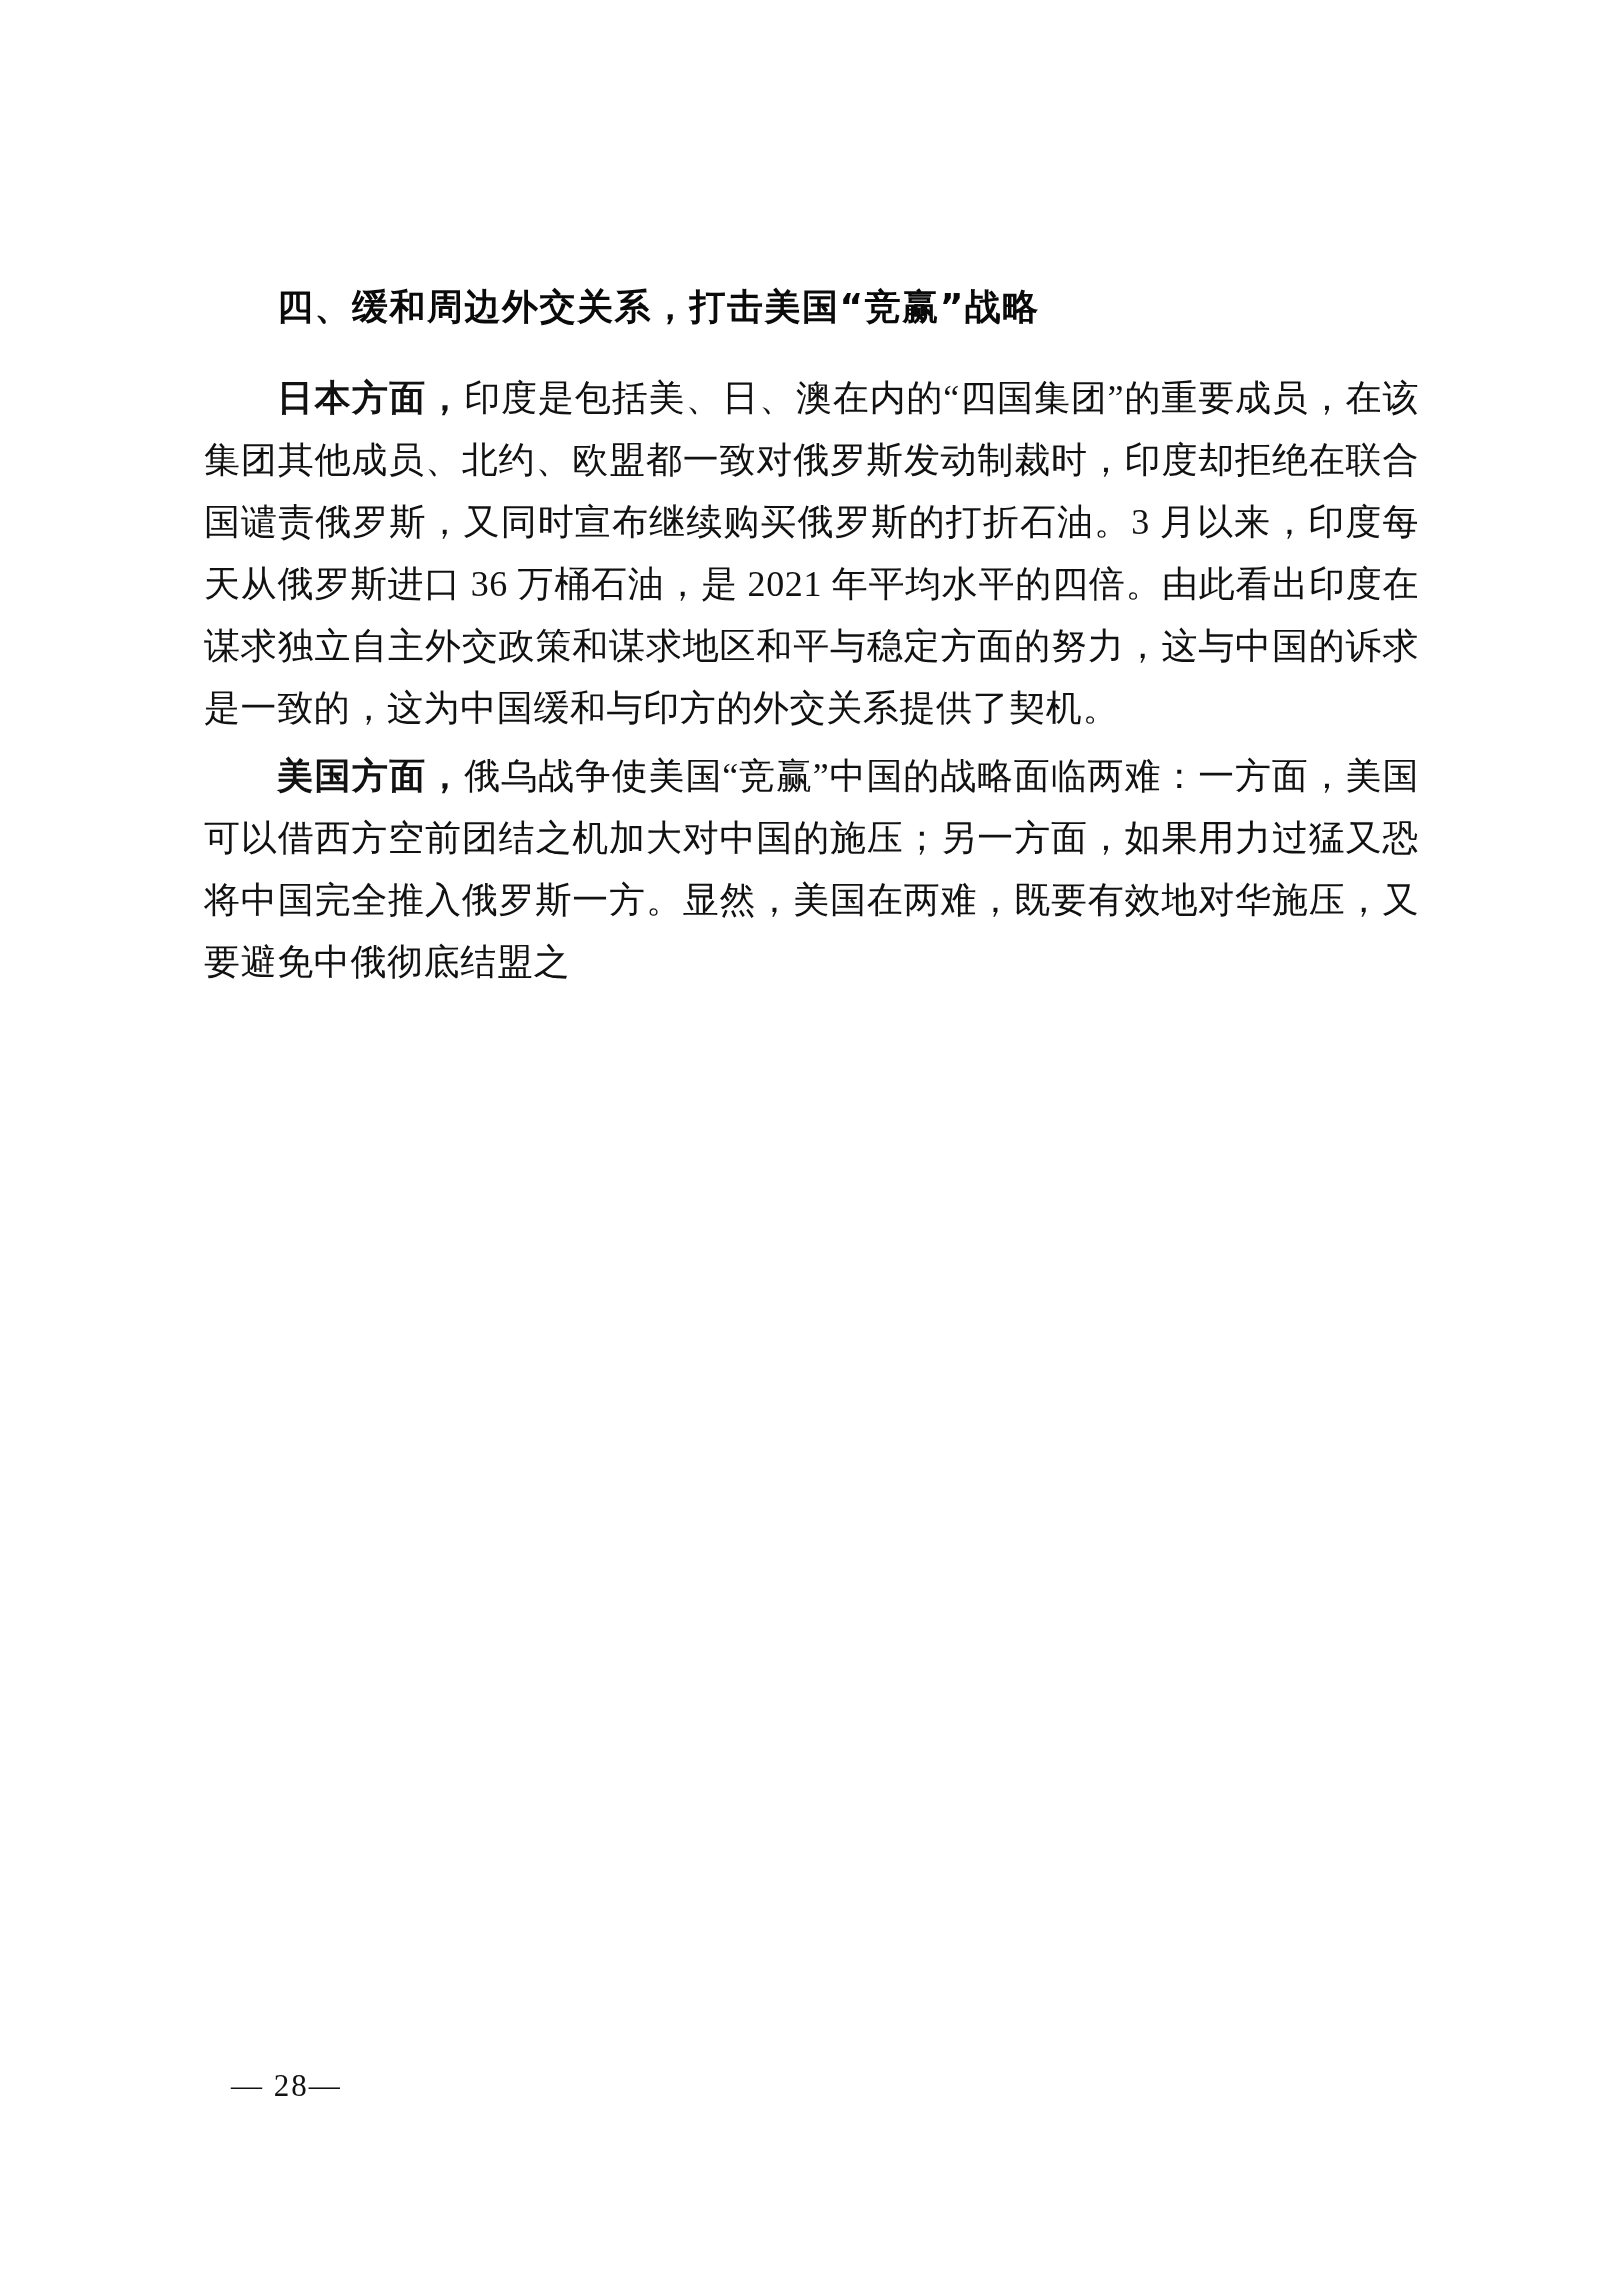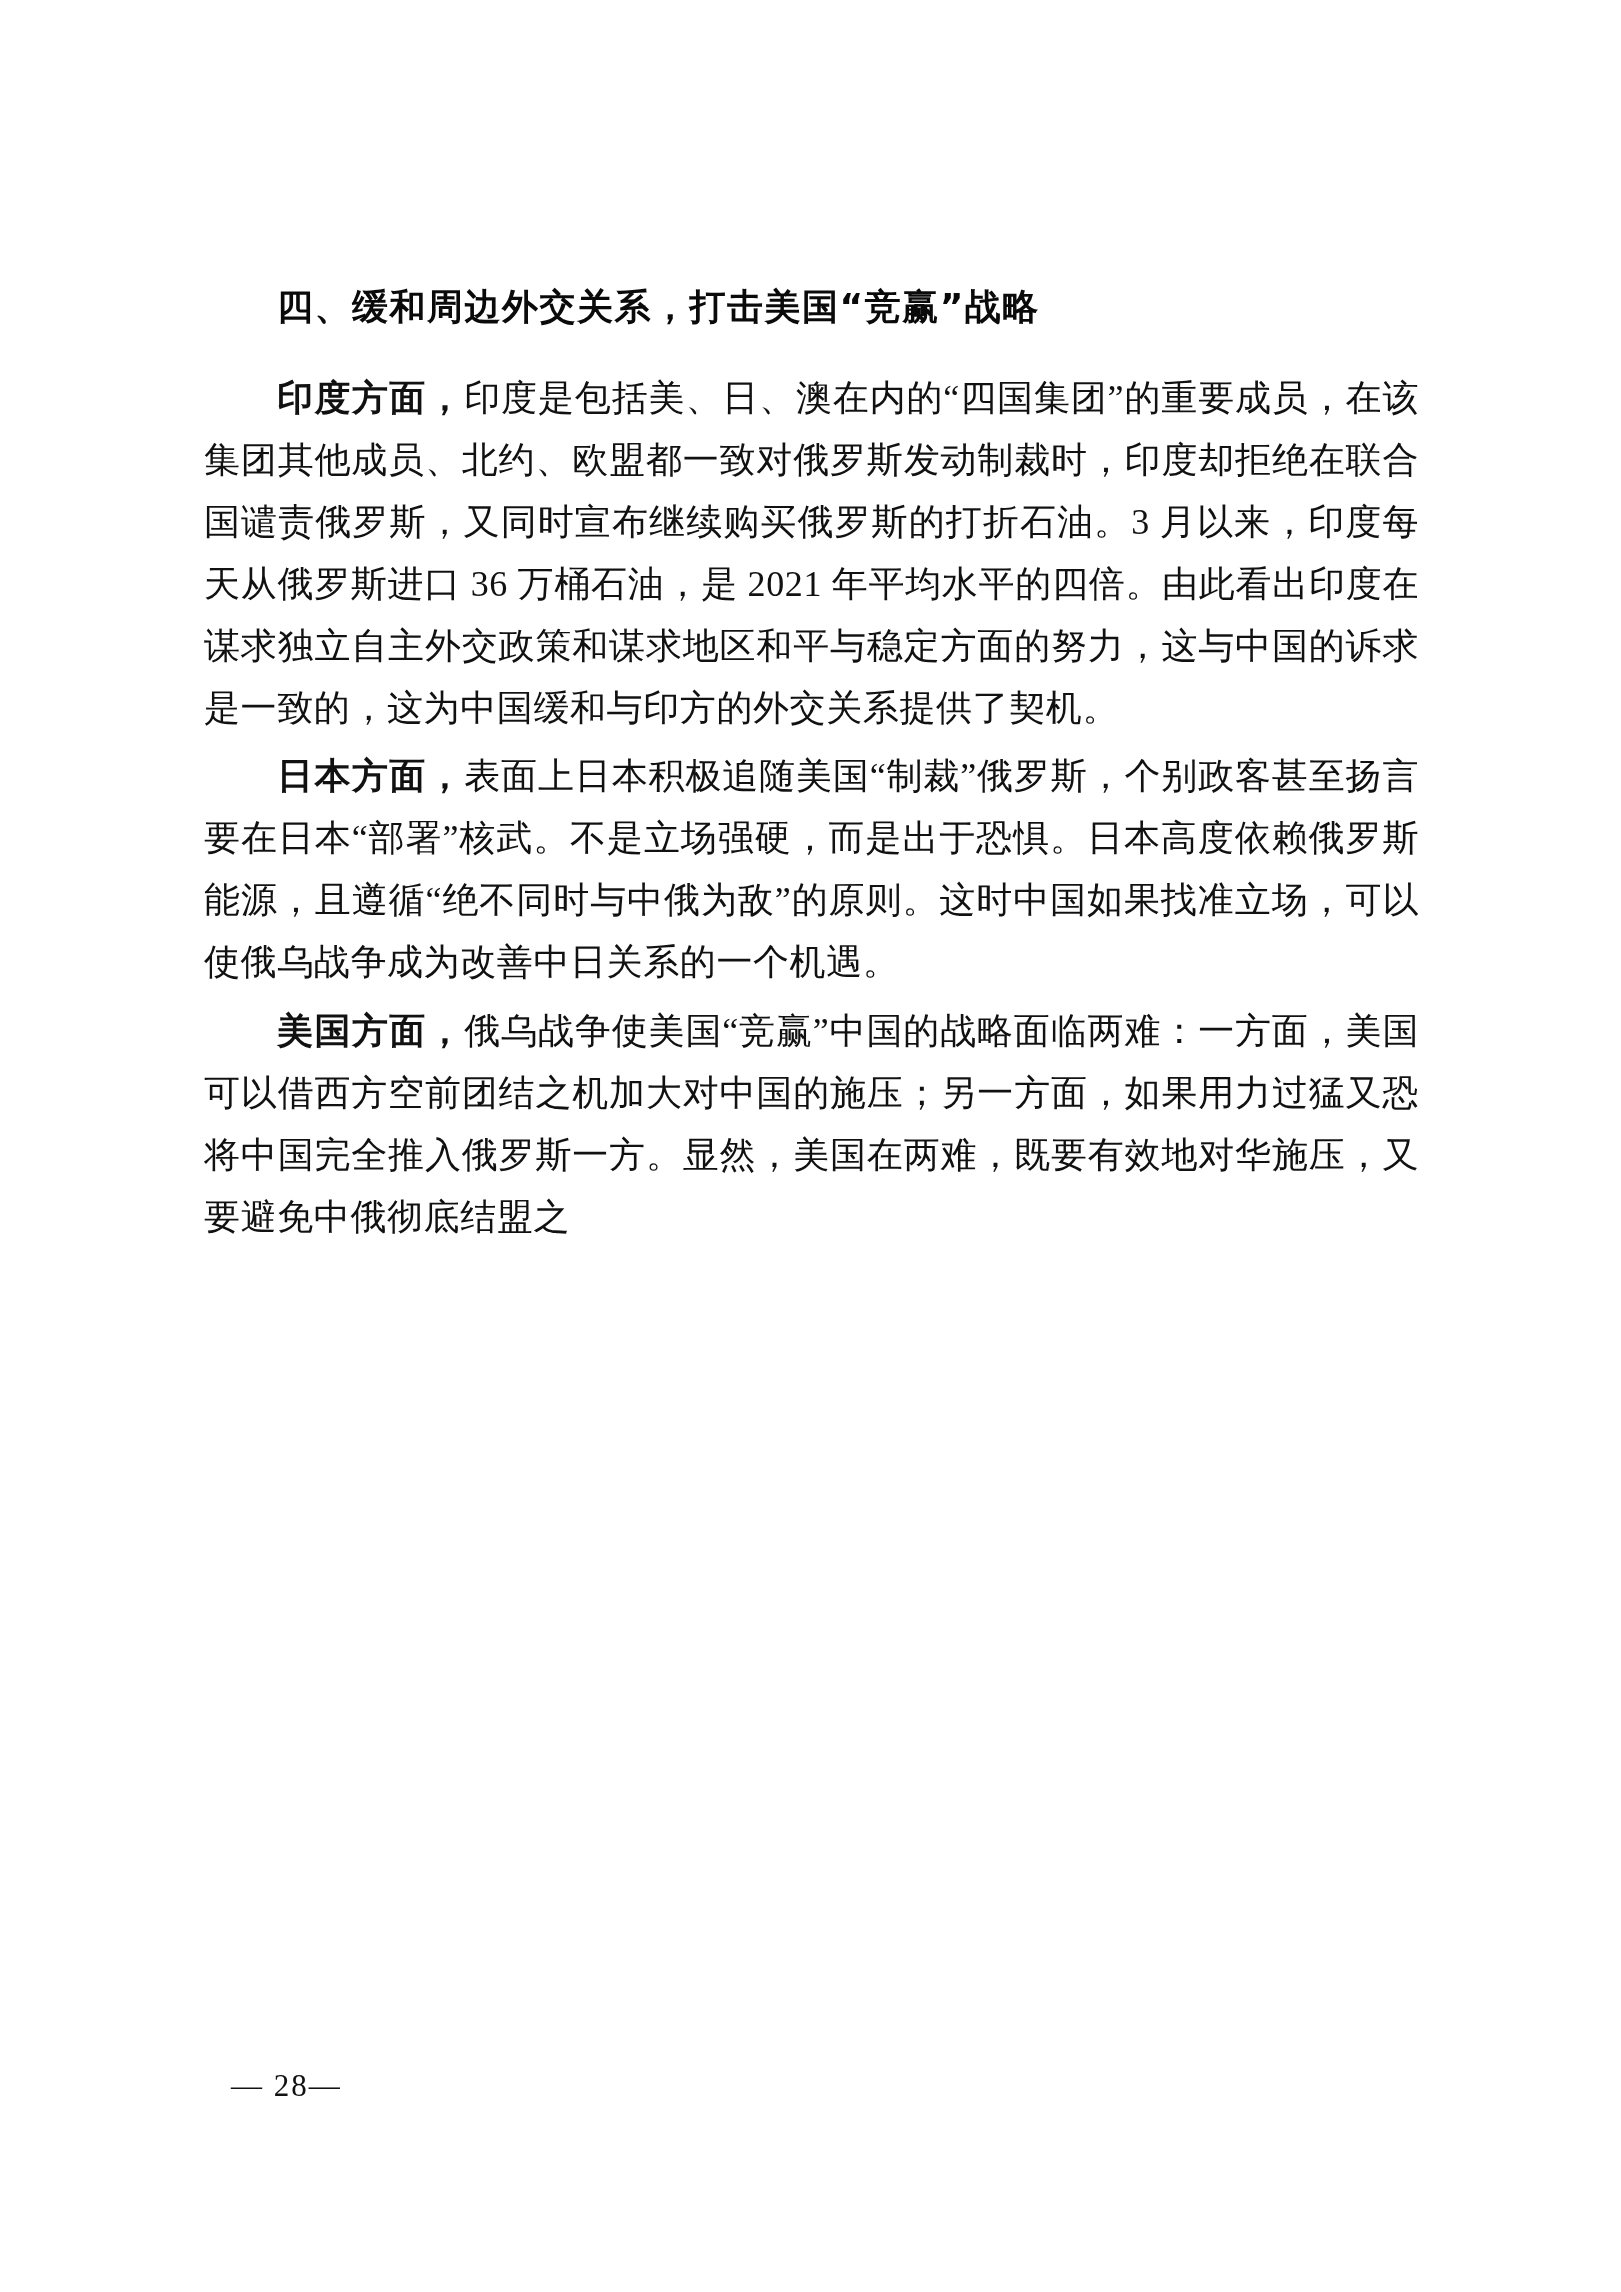--- a/index.html
+++ b/index.html
@@ -64,26 +64,23 @@
 </head>
 <body>
 
 <div class="page">
   <div class="content">
 
     <h1 class="section-heading">四、缓和周边外交关系，打击美国“竞赢”战略</h1>
 
 
     <p class="body-para">
-      <span class="lead">印度方面，</span><span>印度是包括美、日、澳在内的“四国集团”的重要成员，在该集团其他成员、北约、欧盟都一致对俄罗斯发动制裁时，印度却拒绝在联合国谴责俄罗斯，又同时宣布继续购买俄罗斯的打折石油。3 月以来，印度每天从俄罗斯进口 36 万桶石油，是 2021 年平均水平的四倍。由此看出印度在谋求独立自主外交政策和谋求地区和平与稳定方面的努力，这与中国的诉求是一致的，这为中国缓和与印方的外交关系提供了契机。</span>
+      <span class="lead">日本方面，</span><span>印度是包括美、日、澳在内的“四国集团”的重要成员，在该集团其他成员、北约、欧盟都一致对俄罗斯发动制裁时，印度却拒绝在联合国谴责俄罗斯，又同时宣布继续购买俄罗斯的打折石油。3 月以来，印度每天从俄罗斯进口 36 万桶石油，是 2021 年平均水平的四倍。由此看出印度在谋求独立自主外交政策和谋求地区和平与稳定方面的努力，这与中国的诉求是一致的，这为中国缓和与印方的外交关系提供了契机。</span>
     </p>
 
-    <p class="body-para">
-      <span class="lead">日本方面，</span><span>表面上日本积极追随美国“制裁”俄罗斯，个别政客甚至扬言要在日本“部署”核武。不是立场强硬，而是出于恐惧。日本高度依赖俄罗斯能源，且遵循“绝不同时与中俄为敌”的原则。这时中国如果找准立场，可以使俄乌战争成为改善中日关系的一个机遇。</span>
-    </p>
 
     <p class="body-para">
       <span class="lead">美国方面，</span><span>俄乌战争使美国“竞赢”中国的战略面临两难：一方面，美国可以借西方空前团结之机加大对中国的施压；另一方面，如果用力过猛又恐将中国完全推入俄罗斯一方。显然，美国在两难，既要有效地对华施压，又要避免中俄彻底结盟之</span>
     </p>
 
   </div>
 
   <div class="page-number">— 28—</div>
 </div>
 

